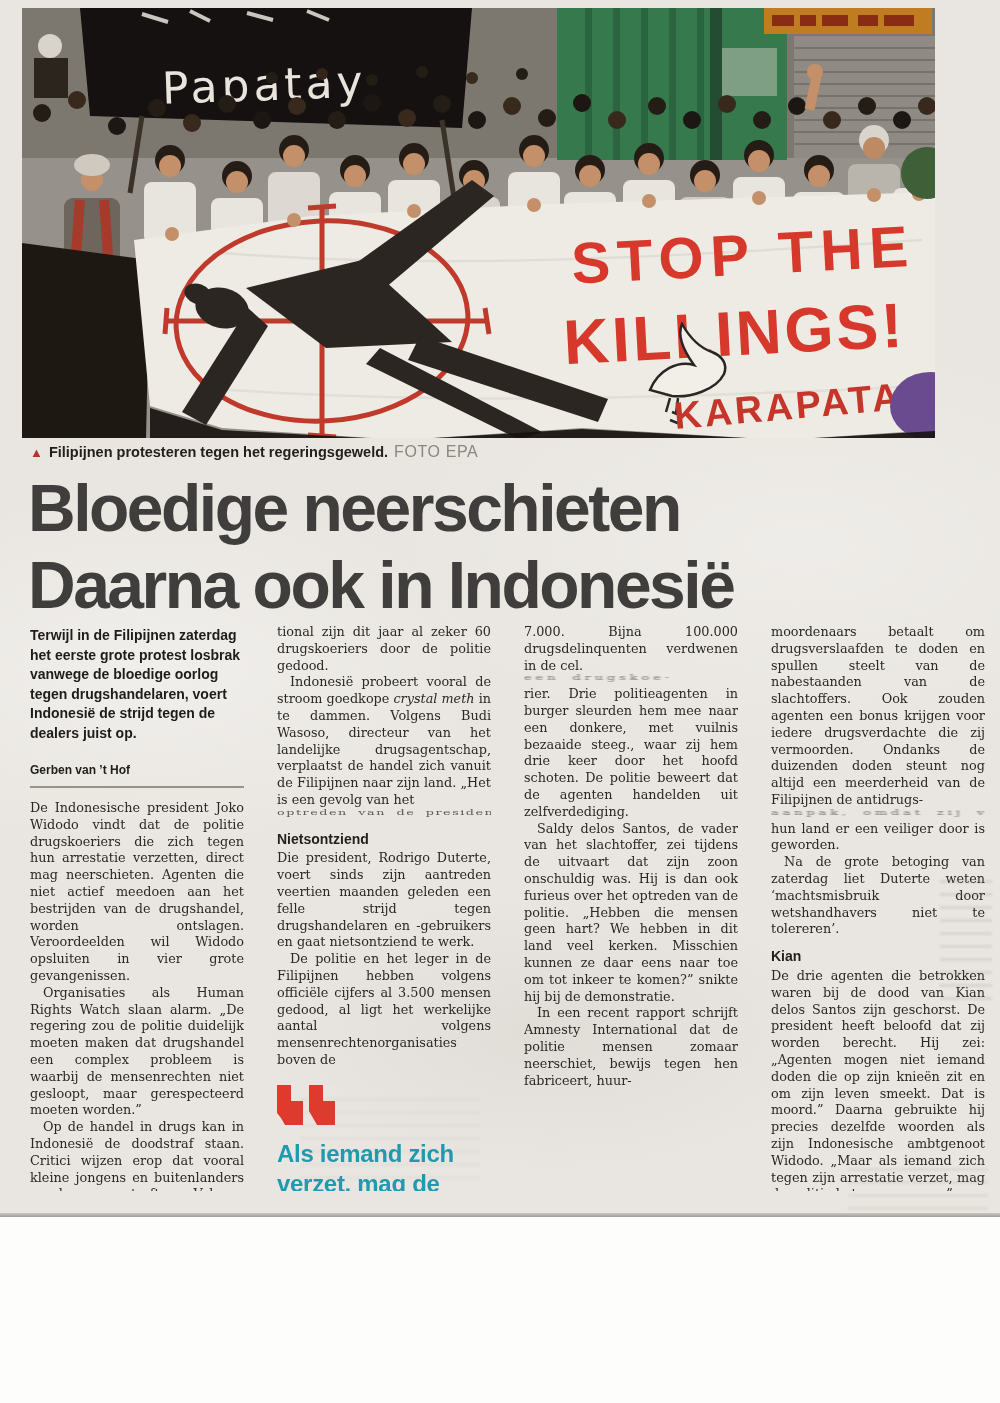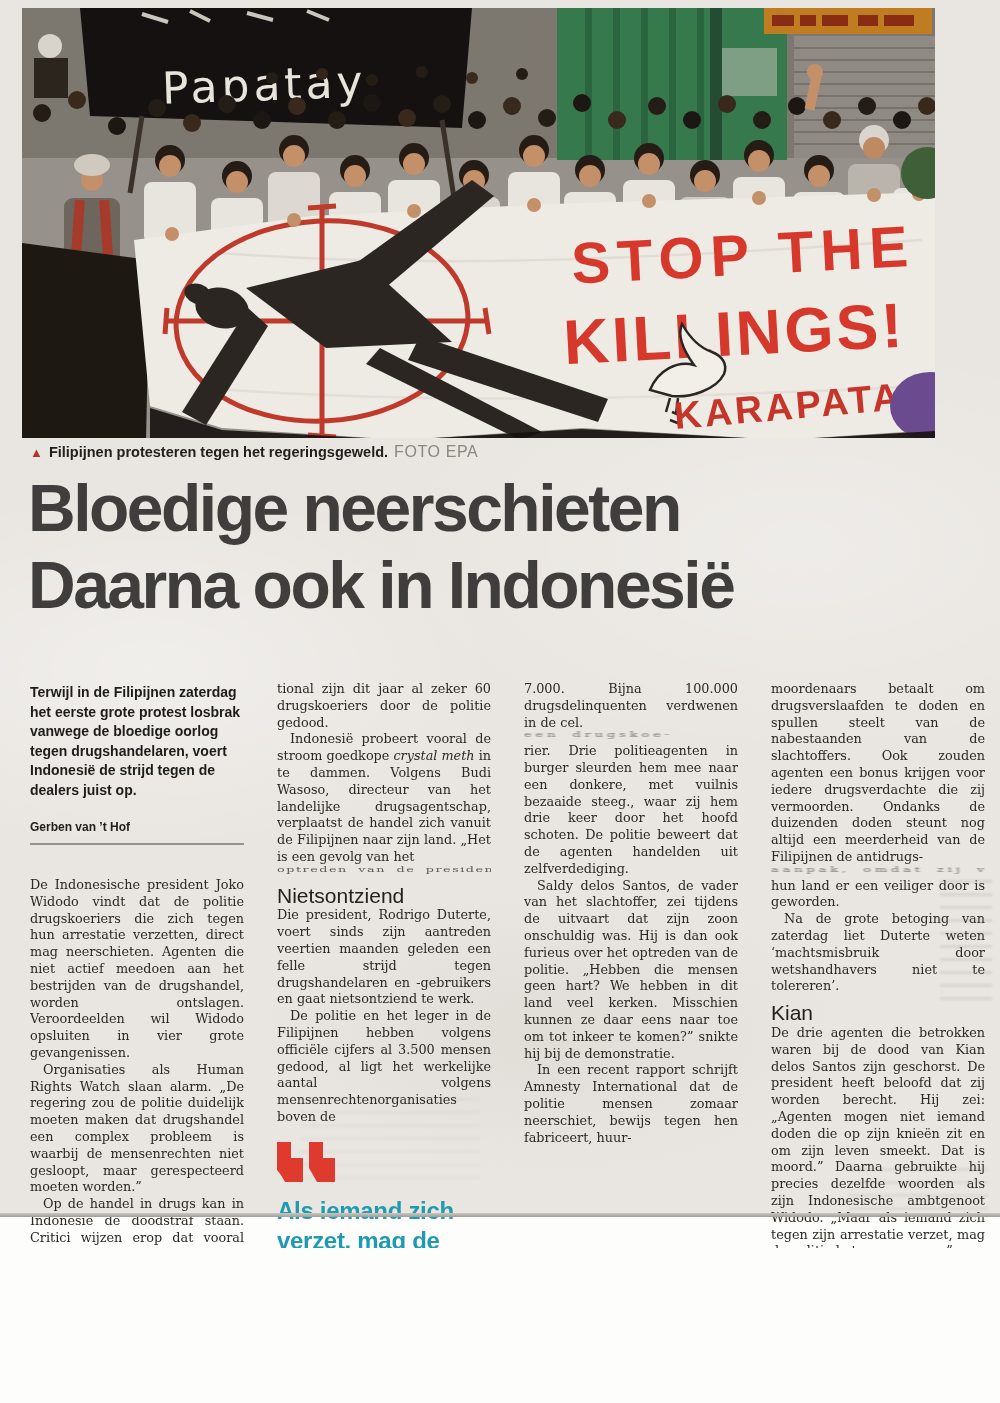--- a/index.html
+++ b/index.html
@@ -18,31 +18,31 @@
   .photo svg{display:block;}
   
   .caption{position:absolute;left:30px;top:443px;width:940px;font-size:14.5px;color:#22201d;}
   .caption .tri{color:#b5342a;font-size:13px;margin-right:6px;}
   .caption .cap-text{font-weight:bold;margin-top:20px;}
   .caption .credit{font-size:16px;color:#8b867e;letter-spacing:.6px;margin-left:6px;}
   
   .headline{position:absolute;left:28px;top:470px;width:960px;color:#403e3c;font-weight:bold;
     font-size:66px;line-height:77px;letter-spacing:-2.5px;}
   
-  .article{position:absolute;left:30px;top:681px;width:955px;display:flex;gap:33px;}
+  .article{position:absolute;left:30px;top:624px;width:955px;display:flex;gap:33px;}
   .col{width:214px;height:567px;overflow:hidden;position:relative;}
   .intro{font-weight:bold;font-size:14px;line-height:19.5px;color:#1e1c19;margin:2px 0 0 0;}
   .byline{font-weight:bold;font-size:12px;color:#22201d;margin-top:20px;}
   .byline-rule{border:0;border-top:2px solid #97928a;margin:9px 0 0 0;}
   .body-copy{font-family:"DejaVu Serif",serif;font-size:12.8px;line-height:16.8px;color:#2b2823;text-align:justify;}
   .body-copy p{margin:0;}
   .body-copy p.ind{text-indent:13px;}
-  .first-body{margin-top:32px;}
+  .first-body{margin-top:12px;}
   .it{font-style:italic;}
-  .subhead{font-family:"Liberation Sans",sans-serif;font-weight:normal;font-size:21px;color:#24211c;margin:10px 0 3px 0;}
+  .subhead{font-family:"Liberation Sans",sans-serif;font-weight:bold;font-size:14px;color:#24211c;margin:10px 0 3px 0;}
   .smudge{display:block;transform:scaleY(.52);transform-origin:top left;filter:blur(.6px);opacity:.85;
     white-space:nowrap;overflow:hidden;letter-spacing:1.5px;word-spacing:5px;margin:0 0 -5px 0;color:#45413b;}
   .smudge.hard{filter:blur(1.1px);opacity:.7;letter-spacing:4px;}
   
   .pullquote{margin-top:16px;}
   .pq-text{font-weight:bold;font-size:24px;line-height:30px;color:#1f9ab0;margin-top:10px;letter-spacing:-.3px;}
   
   .bleed{position:absolute;filter:blur(1.2px);opacity:.45;
     background:repeating-linear-gradient(180deg, rgba(125,119,110,.35) 0 3px, transparent 3px 13px);}
   .b1{left:940px;top:880px;width:52px;height:120px;}

